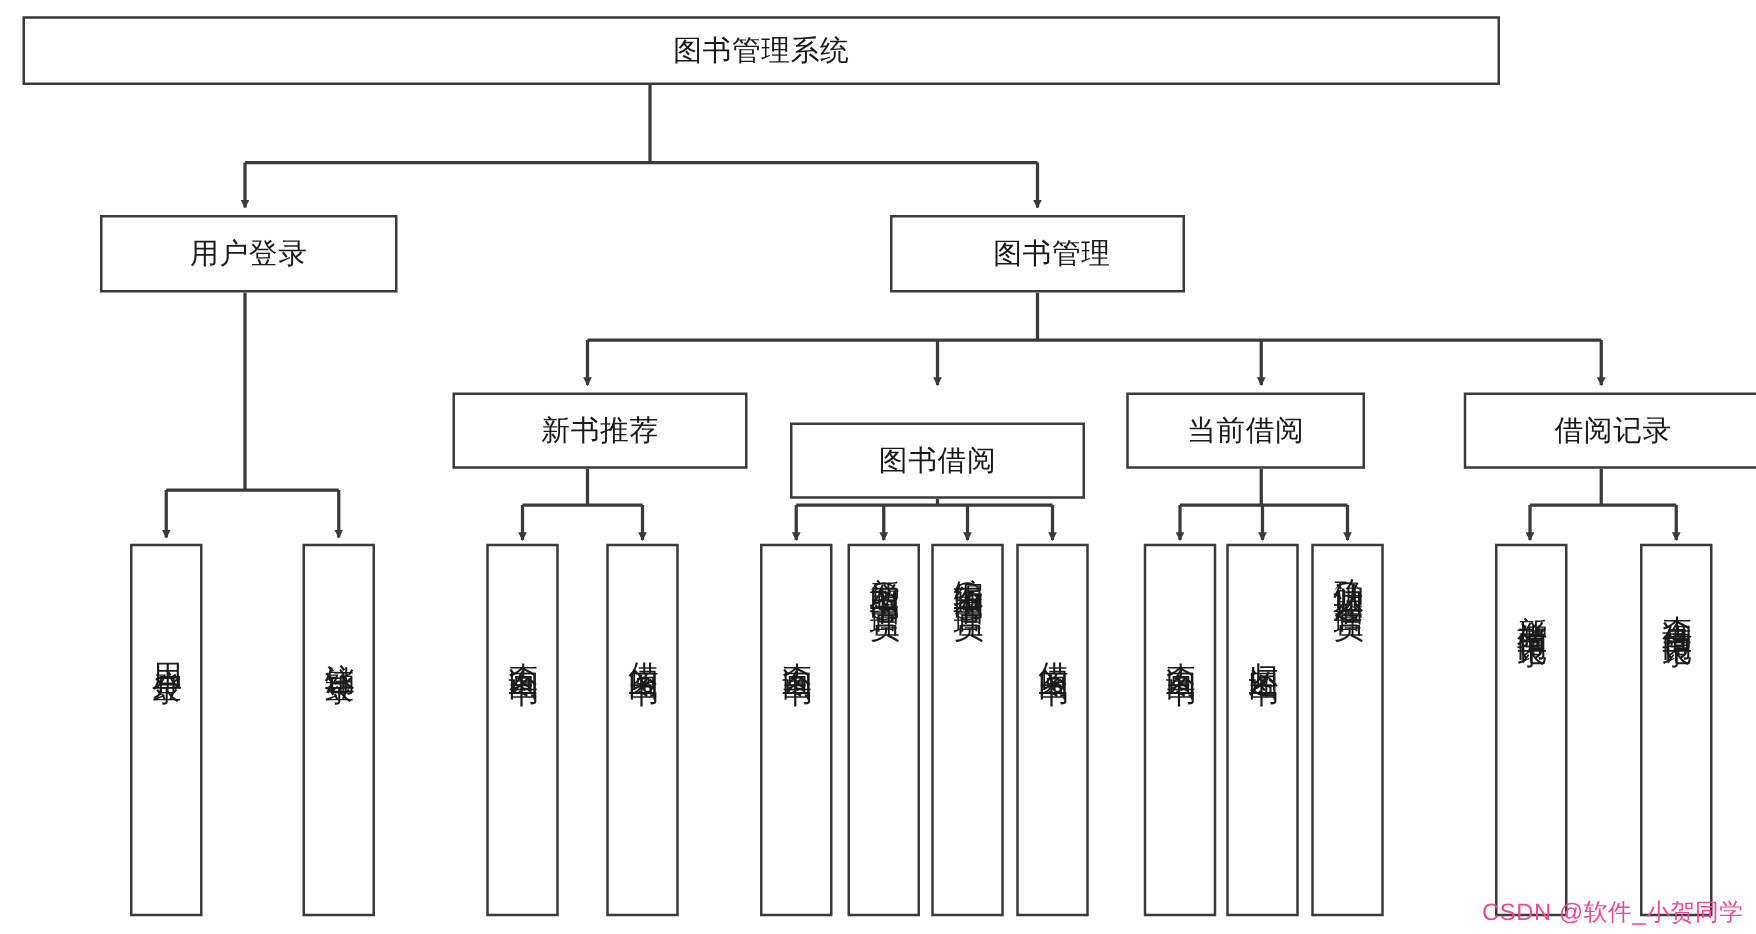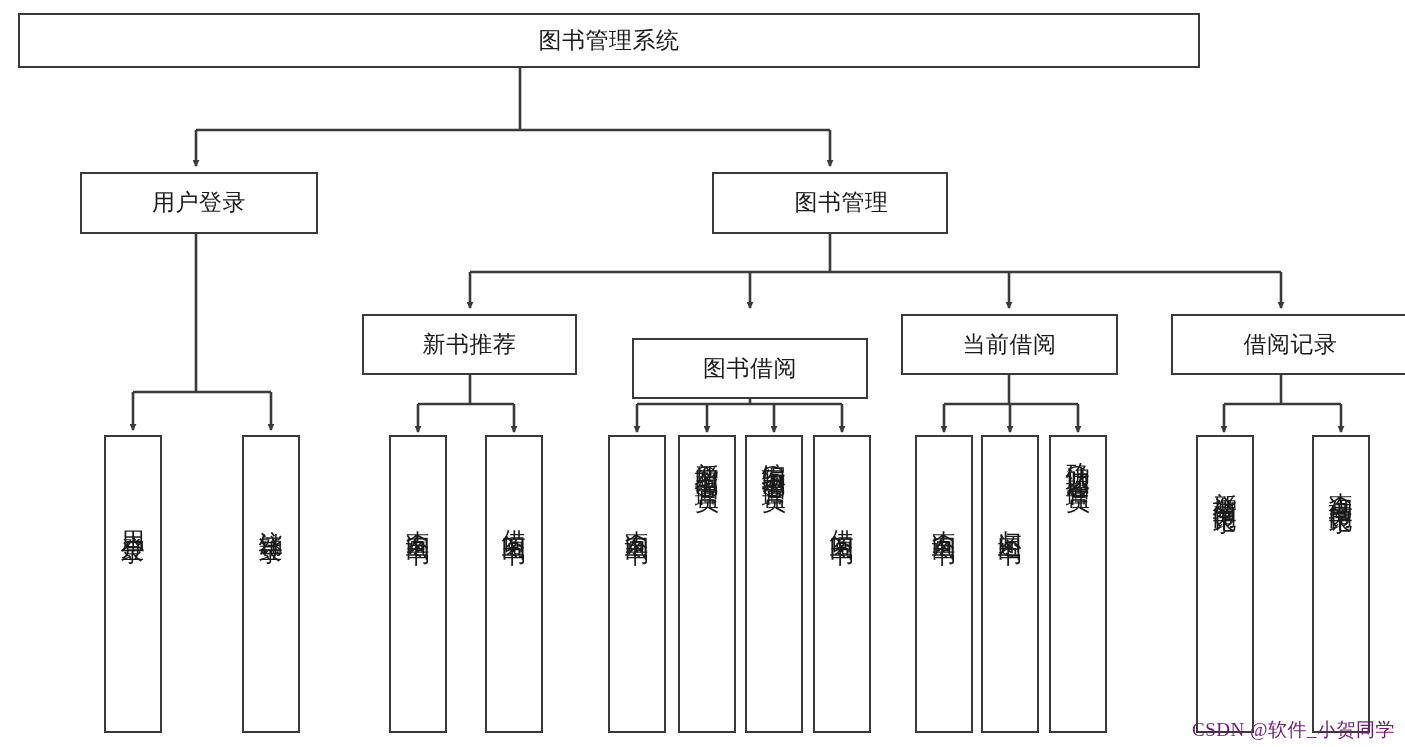--- a/index.html
+++ b/index.html
@@ -60,25 +60,25 @@
     line-height:1.06;
     letter-spacing:4px;
     white-space:nowrap;
   }
   
   #watermark{
     position:absolute;
     right:10px;
     bottom:4px;
     font-size:19px;
-    color:#701a75;
+    color:#ec4899;
     letter-spacing:0.5px;
     z-index:3;
     white-space:nowrap;
-    font-family:Liberation Serif, serif;
+    font-family:Liberation Sans, sans-serif;
   }
 </style>
 </head>
 <body>
 
 <div id="canvas">
 
   <svg id="wires" viewBox="0 0 1405 747" width="1405" height="747" xmlns="http://www.w3.org/2000/svg">
     <defs>
       <marker id="arrow" viewBox="0 0 12 12" refX="10.5" refY="6" markerWidth="7" markerHeight="7" orient="auto-start-reverse" markerUnits="userSpaceOnUse">
@@ -134,29 +134,29 @@
   </div>
 
   <div class="node horiz" style="left:80px; top:172px; width:238px; height:62px;">
     <span class="label">用户登录</span>
   </div>
 
   <div class="node horiz" style="left:712px; top:172px; width:236px; height:62px;padding-left:23px;">
     <span class="label">图书管理</span>
   </div>
 
-  <div class="node horiz" style="left:362px; top:314px; width:215px; height:61px;">
+  <div class="node horiz" style="left:362px; top:314px; width:236px; height:61px;">
     <span class="label">新书推荐</span>
   </div>
 
   <div class="node horiz" style="left:632px; top:314px; width:236px; height:61px;margin-top:24px;">
     <span class="label">图书借阅</span>
   </div>
 
-  <div class="node horiz" style="left:901px; top:314px; width:217px; height:61px;">
+  <div class="node horiz" style="left:901px; top:314px; width:191px; height:61px;">
     <span class="label">当前借阅</span>
   </div>
 
   <div class="node horiz" style="left:1171px; top:314px; width:239px; height:61px;">
     <span class="label">借阅记录</span>
   </div>
 
   <div class="node vert" style="left:104px; top:435px; width:58px; height:298px; padding-top:74px;">
     <span class="label">用户登录</span>
   </div>

